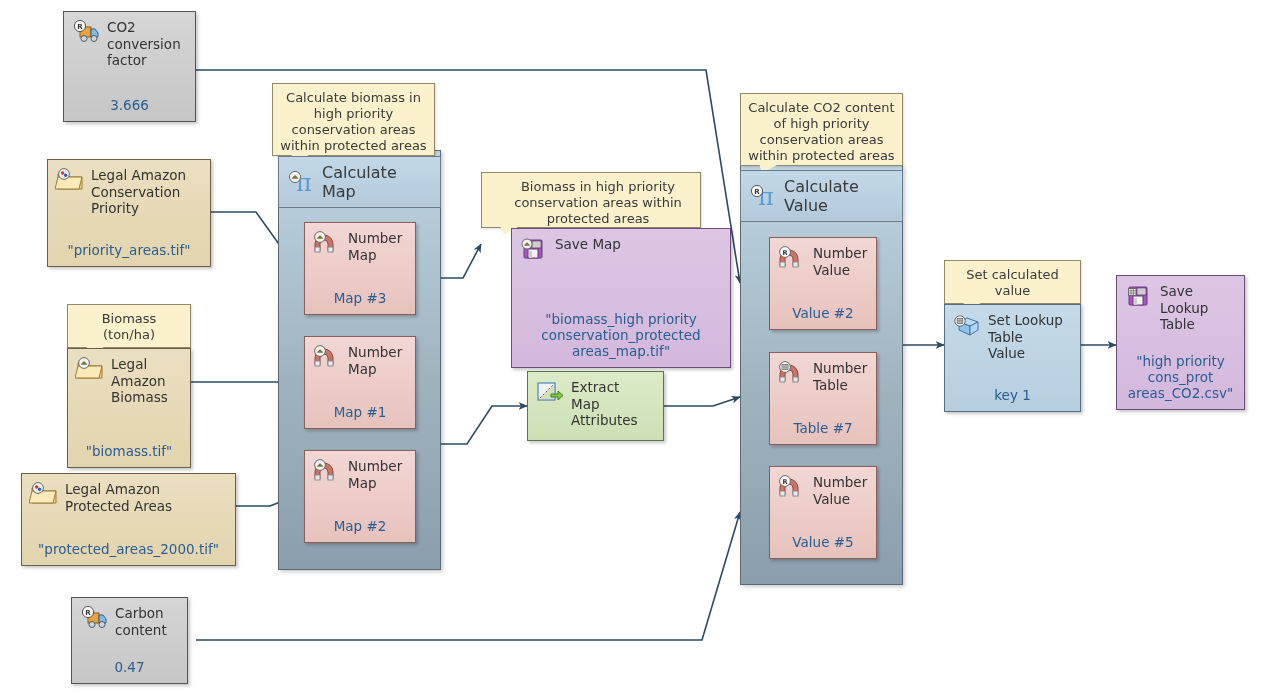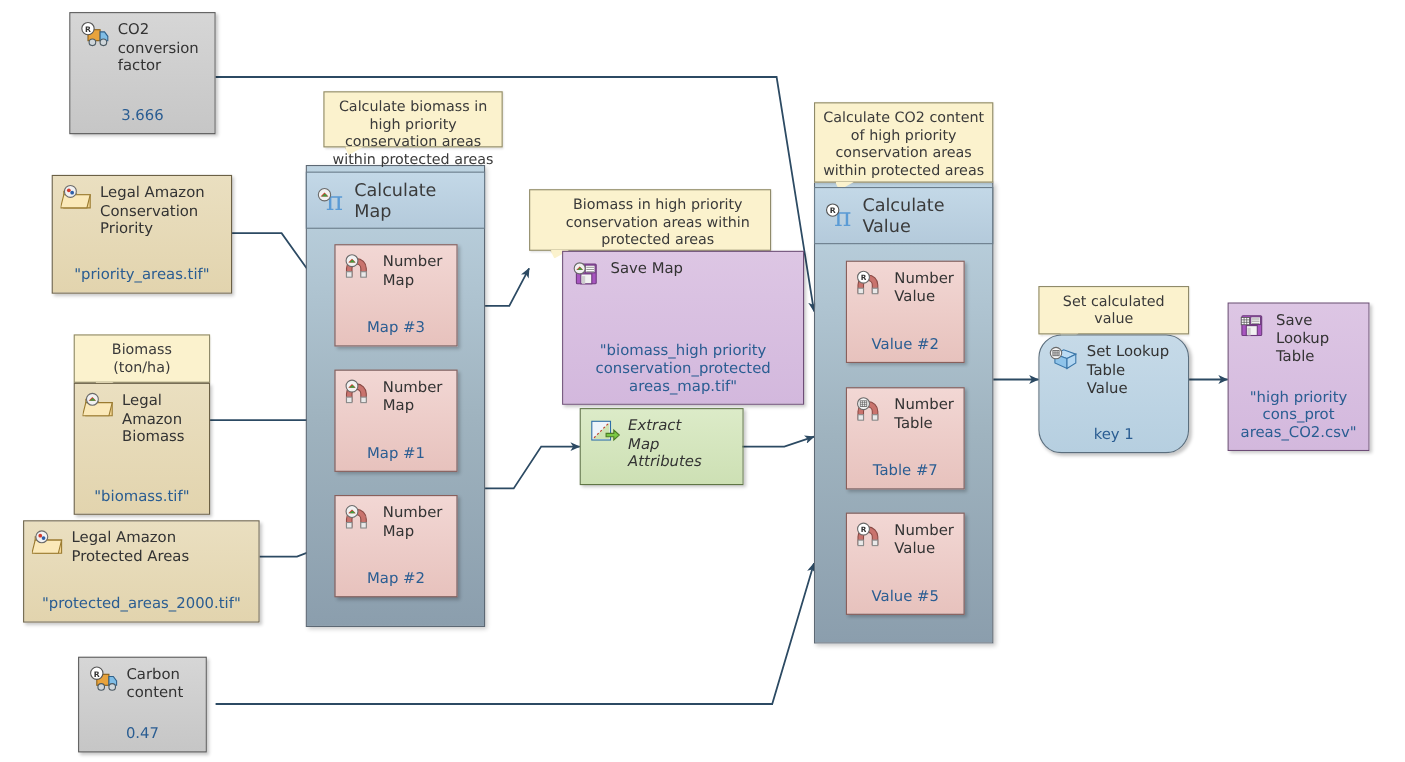--- a/index.html
+++ b/index.html
@@ -166,21 +166,21 @@
         </svg>
       </span>
       <span class="ttl">Carbon
 content</span>
     </div>
     <div class="val">0.47</div>
   </div>
 
   <div class="group" style="left:278px;top:150px;width:163px;height:420px;"></div>
 
-  <div class="comment tail" style="left:294px;top:83px;width:163px;height:51px;">Calculate biomass in
+  <div class="comment tail" style="left:272px;top:83px;width:163px;height:73px;">Calculate biomass in
 high priority
 conservation areas
 within protected areas</div>
 
   <div style="position:absolute;left:278px;top:156px;width:163px;height:52px;
               box-sizing:border-box;border:1px solid #6a7c8a;
               background:linear-gradient(180deg,#c3d8e7 0%,#b4cadb 100%);
               display:flex;align-items:center;gap:6px;padding:0 7px;">
     <span class="ico">
       <svg class="ic-svg" viewBox="0 0 30 26">
@@ -265,21 +265,21 @@
           <path d="M5.7,9.4 l2.7,-2.4 l2.4,2.4 z" fill="#3f9b3f"></path>
         </svg>
       </span>
       <span class="ttl">Save Map</span>
     </div>
     <div class="val">"biomass_high priority
 conservation_protected
 areas_map.tif"</div>
   </div>
 
-  <div class="node n-extract" style="left:527px;top:371px;width:149px;height:70px;font-style:italic;">
+  <div class="node n-extract" style="left:527px;top:371px;width:137px;height:70px;">
     <div class="hdr">
       <span class="ico">
         <svg class="ic-svg" viewBox="0 0 30 26">
           <rect x="3" y="4" width="17" height="17" fill="#eef4fb" stroke="#2f6ea8"></rect>
           <path d="M4,20 L19,5 L19,20 Z" fill="#cfe3b4"></path>
           <path d="M5,19 L18,6" stroke="#c0392b" stroke-width="1" stroke-dasharray="2 2"></path>
           <path d="M16,15 h7 v-3 l5,4.5 l-5,4.5 v-3 h-7 z" fill="#7ac943" stroke="#4c7a26"></path>
         </svg>
       </span>
       <span class="ttl">Extract
@@ -358,21 +358,21 @@
       </span>
       <span class="ttl">Number
 Value</span>
     </div>
     <div class="val">Value #5</div>
   </div>
 
   <div class="comment tail" style="left:944px;top:260px;width:137px;height:44px;">Set calculated
 value</div>
 
-  <div class="node n-calc" style="left:944px;top:304px;width:137px;height:108px;border-radius:21px;">
+  <div class="node n-calc" style="left:944px;top:304px;width:137px;height:108px;">
     <div class="hdr">
       <span class="ico">
         <svg class="ic-svg" viewBox="0 0 30 26">
           <path d="M7,10 l8,-4 l11,4 l-8,4 z" fill="#bcdcf4" stroke="#3a76a8"></path>
           <path d="M7,10 v8 l11,5 v-9 z" fill="#8fc4ea" stroke="#3a76a8"></path>
           <path d="M18,14 v9 l8,-5 v-8 z" fill="#b3d7f2" stroke="#3a76a8"></path>
           <circle cx="8" cy="9" r="5.2" fill="#f4f4f4" stroke="#6a6a6a"></circle>
           <rect x="5.2" y="6.6" width="5.6" height="4.8" fill="#fff" stroke="#5a5a5a" stroke-width=".7"></rect>
           <path d="M5.2,8.2 h5.6 M5.2,9.8 h5.6 M7.1,6.6 v4.8 M9,6.6 v4.8" stroke="#5a5a5a" stroke-width=".6"></path>
         </svg>

